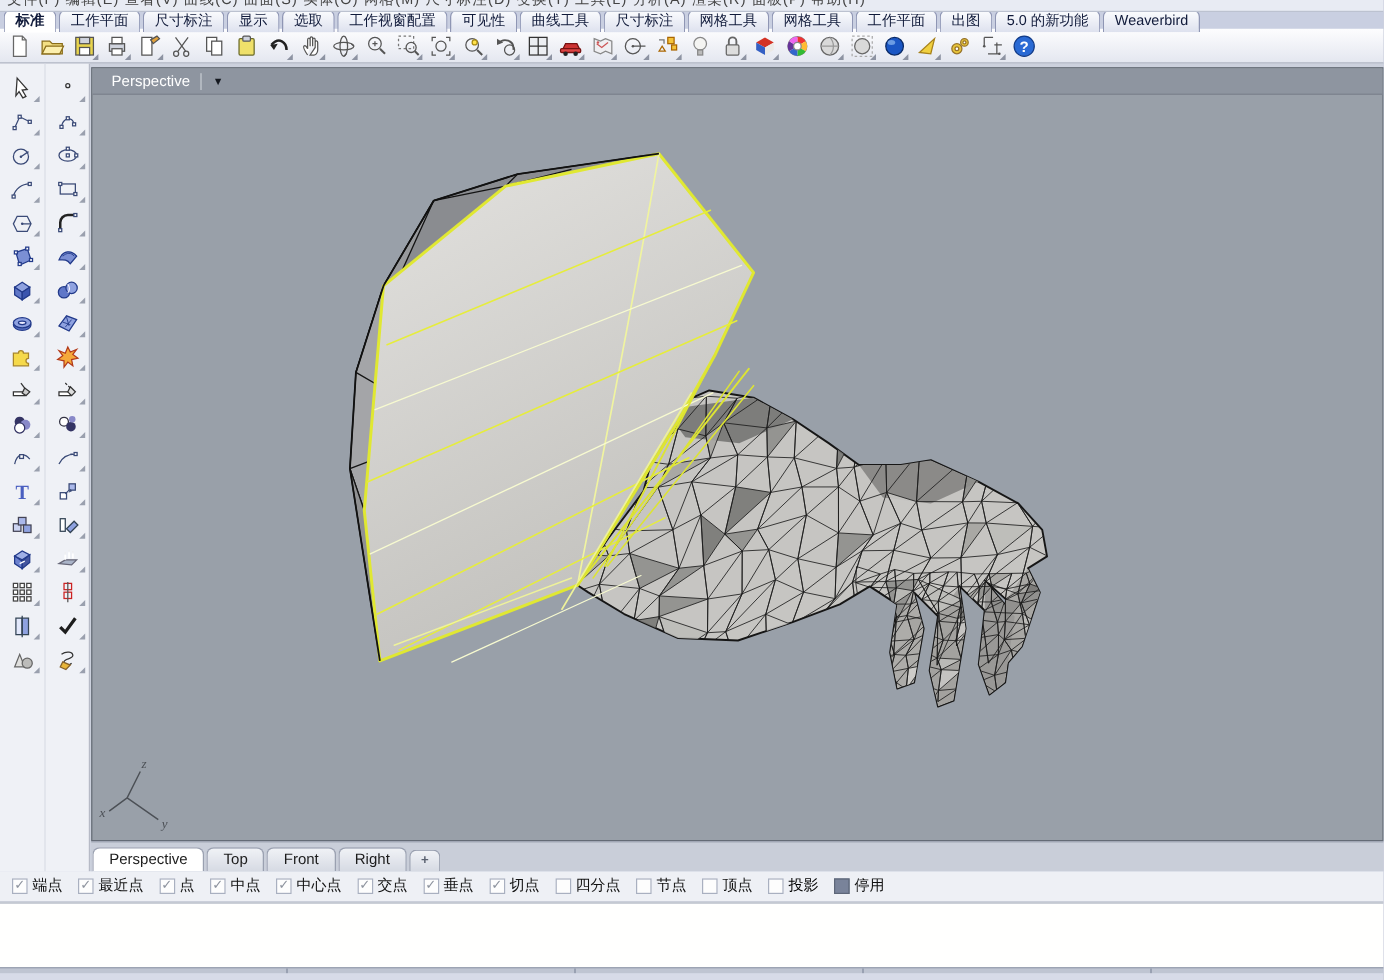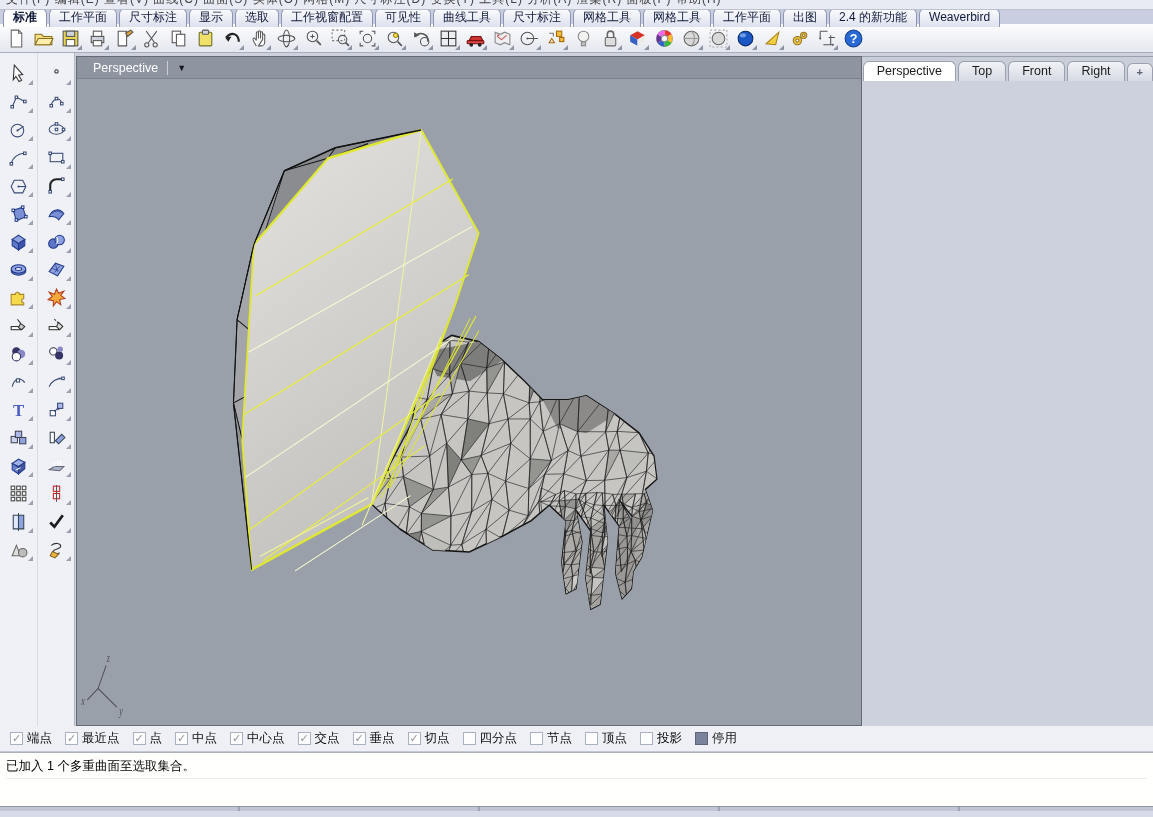--- a/index.html
+++ b/index.html
@@ -13,21 +13,21 @@
   .toolbar{height:29px;background:linear-gradient(#fdfdfe,#e4e7f0);border-bottom:1px solid #a9aebc;display:flex;align-items:center;padding-left:4px;gap:2px}
   .tbtn{width:25px;height:25px;position:relative;display:flex;align-items:center;justify-content:center;border-radius:3px}
   .fly::after{content:"";position:absolute;right:1px;bottom:1px;border-left:5px solid transparent;border-bottom:5px solid #8d93a2}
   
   .main{display:flex;height:673px}
   .sidebar{width:75px;background:#eff1f6;border-right:1px solid #b6bac6;display:flex}
   .scol{width:37px;display:flex;flex-direction:column;align-items:center;padding-top:6px}
   .scol+.scol{border-left:1px solid #d9dce4}
   .sbtn{width:33px;height:28px;position:relative;display:flex;align-items:center;justify-content:center;border-radius:3px}
   .sbtn::after{content:"";position:absolute;right:2px;bottom:2px;border-left:5px solid transparent;border-bottom:5px solid #9aa0ae}
-  .vp-area{flex:1;background:#ccd1dd;display:flex;padding:3px 0 0 1px}
+  .vp-area{flex:1;background:#ccd1dd;display:flex;flex-direction:column;padding:3px 0 0 1px}
   .vp{flex:1;border:1px solid #646b76;display:flex;flex-direction:column;background:#99a0a9;min-height:0}
   .vp-title{height:22px;background:#8e95a0;border-bottom:1px solid #7c828c;display:flex;align-items:center;padding-left:16px;gap:9px;flex:none}
   .vp-title .t{color:#fff;font-size:12.5px}
   .vp-title .sep{width:1px;height:14px;background:#c9cdd4}
   .vp-title .arr{color:#14181f;font-size:9px}
   .canvas{flex:1;position:relative;min-height:0}
   .canvas svg{position:absolute;inset:0;width:100%;height:100%}
   .vtabs{height:25px;background:#c9ced9;border-top:1px solid #99a0ad;display:flex;align-items:flex-end;padding-left:1px;gap:2px;flex:none}
   .vtab{font-size:12.5px;padding:2px 13px 3px;border:1px solid #9aa0b0;border-bottom:none;border-radius:6px 6px 0 0;background:linear-gradient(#f0f2f6,#d6dae3);color:#1c1c1c}
   .vtab.active{background:#fff}
@@ -60,21 +60,21 @@
     <div class="rtab">显示</div>
     <div class="rtab">选取</div>
     <div class="rtab">工作视窗配置</div>
     <div class="rtab">可见性</div>
     <div class="rtab">曲线工具</div>
     <div class="rtab">尺寸标注</div>
     <div class="rtab">网格工具</div>
     <div class="rtab">网格工具</div>
     <div class="rtab">工作平面</div>
     <div class="rtab">出图</div>
-    <div class="rtab">2.4 的新功能</div>
+    <div class="rtab">5.0 的新功能</div>
     <div class="rtab">Weaverbird</div>
   </div>
 
 <div class="toolbar" id="toolbar">
     <span class="tbtn">
       <svg width="21" height="21" viewBox="0 0 20 20">
         <path d="M5 2h7l3 3v13H5z" fill="#fff" stroke="#666"></path>
         <path d="M12 2v3h3" fill="none" stroke="#666"></path>
       </svg>
     </span>
@@ -689,16 +689,15 @@
       <span class="cb"></span>
       <span class="grayed">投影</span>
     </span>
     <span class="os">
       <span class="cb filled"></span>
       <span>停用</span>
     </span>
   </div>
 
 <div class="cmd">
-  <div class="hist">已加入 1 个多重曲面至选取集合。</div>
 </div>
 
 <div class="statusstrip"></div>
 
 </body></html>

